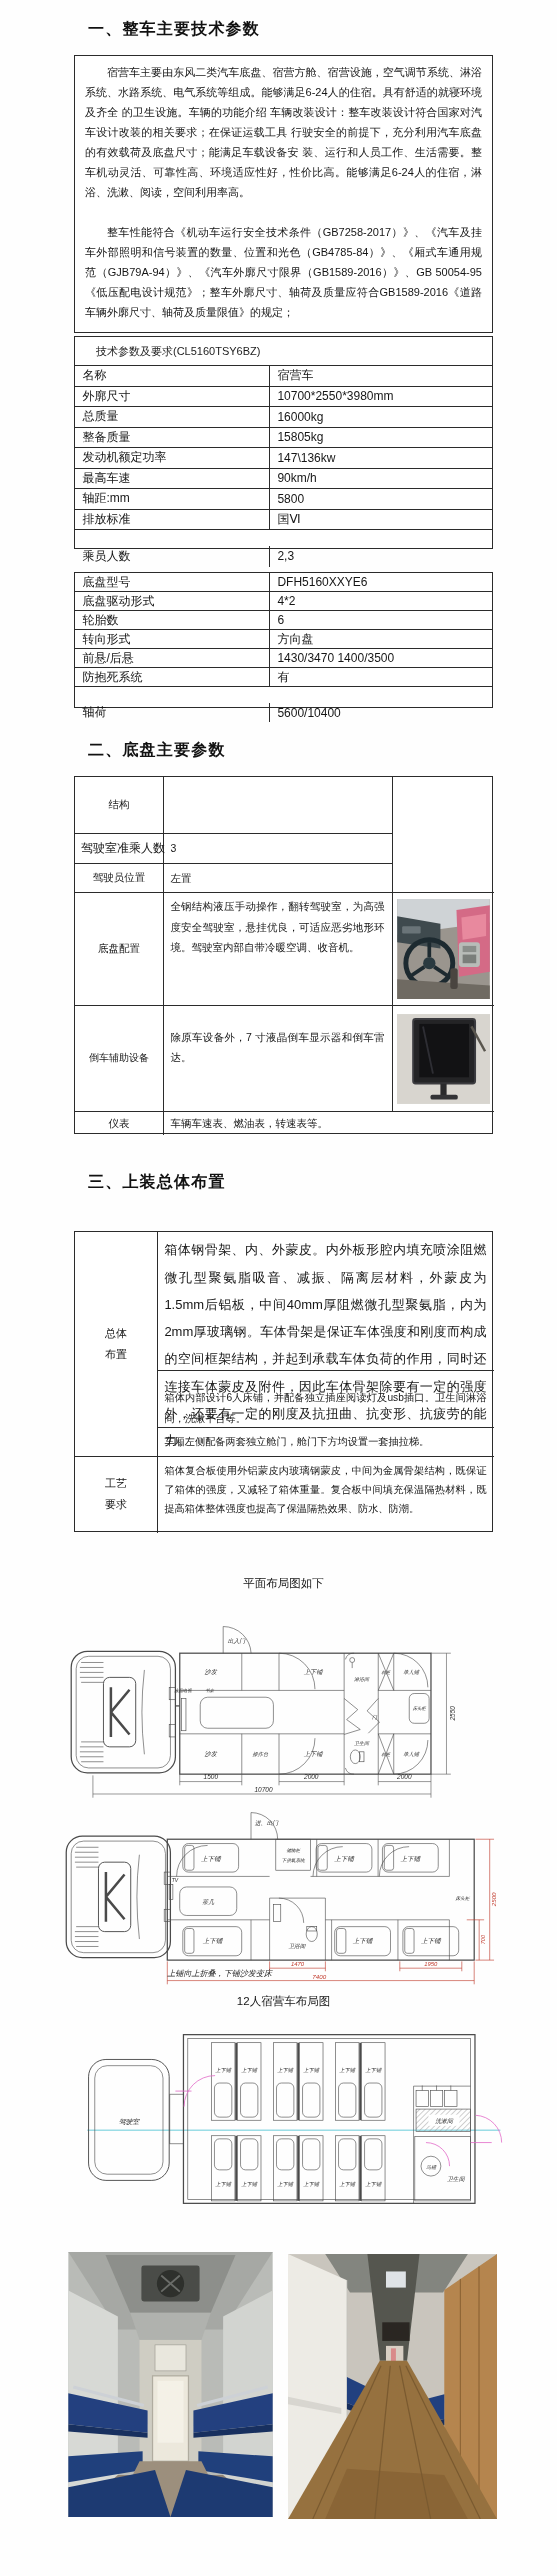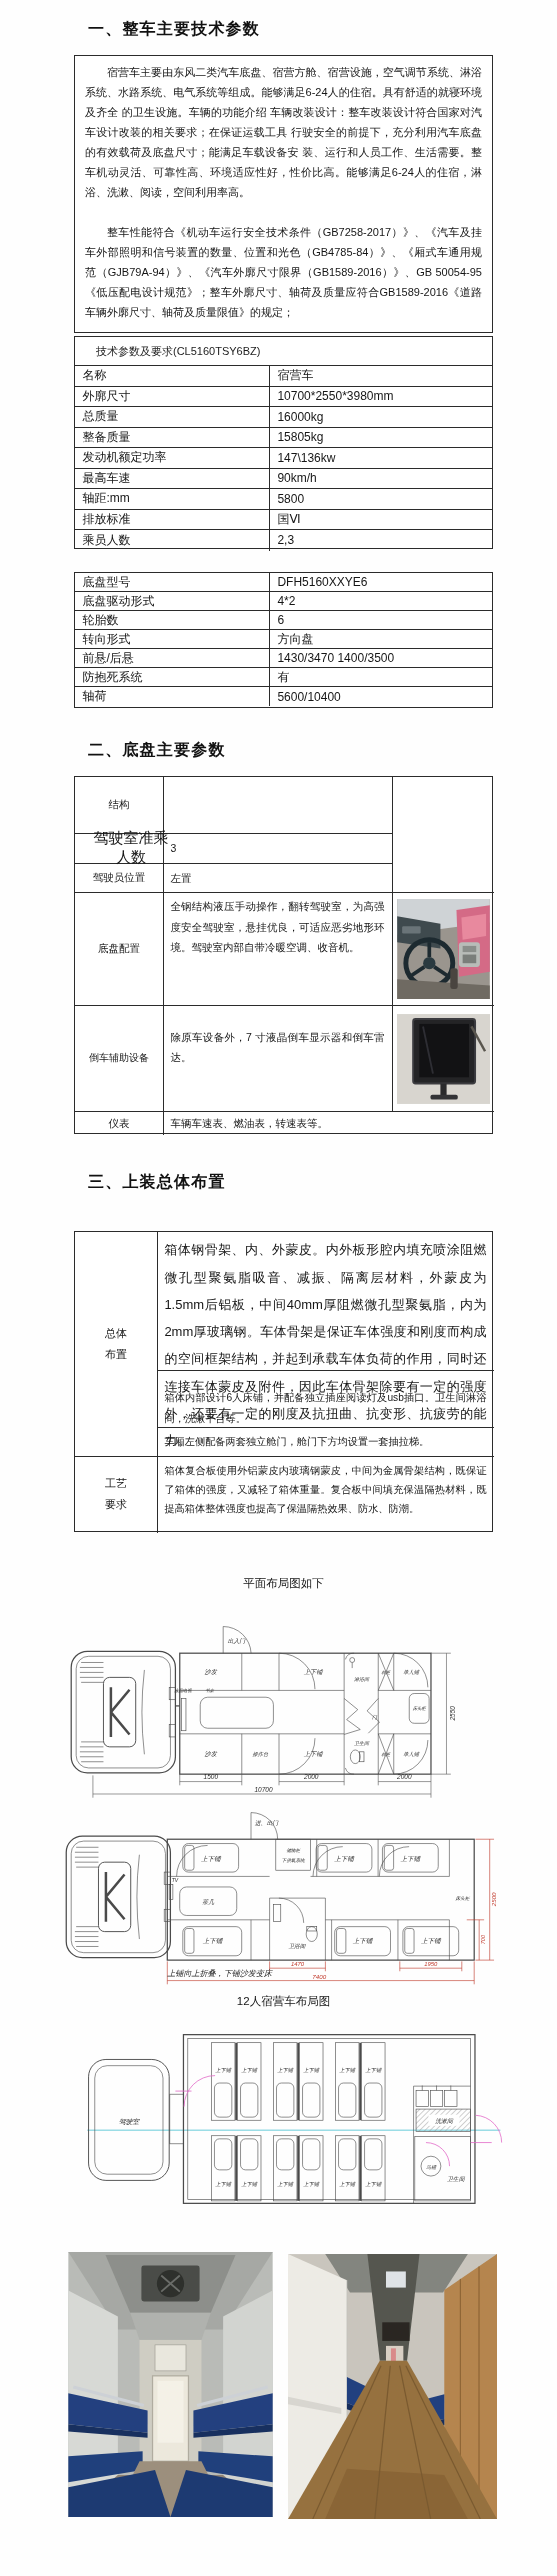--- a/index.html
+++ b/index.html
@@ -16,21 +16,21 @@
   .vline{position:absolute;width:0.6px;background:#2b2b2b;}
   .hline{position:absolute;height:0.6px;background:#2b2b2b;}
   .lcell{position:absolute;display:flex;align-items:center;justify-content:center;
          text-align:center;font-size:10.5px;color:#161616;}
   .ccell{position:absolute;font-size:10.5px;line-height:1.95;padding:4.3px 7.4px 0 7.4px;
          text-align:justify;color:#161616;box-sizing:border-box;}
   .ccell.mid{display:flex;align-items:center;padding-top:0;text-align:left;}
   .thead{display:flex;align-items:center;height:29px;border-bottom:0.6px solid #2b2b2b;
          padding-left:21px;font-size:11px;box-sizing:border-box;}
   .trow{display:flex;height:20.5px;border-bottom:0.6px solid #2b2b2b;box-sizing:border-box;}
-  .trow:last-child{border-bottom:none;}
+  .trow:last-child{border-bottom:none;margin-top:16px;}
   .t2 .trow{height:19px;text-align:center;}
   .tcell{display:flex;align-items:center;padding-left:7.4px;box-sizing:border-box;font-size:12px;color:#161616;}
   .tc0{width:195px;border-right:0.6px solid #2b2b2b;}
   .tc1{flex:1;}
   .caption{position:absolute;left:74px;width:419px;text-align:center;font-size:11.5px;color:#161616;}
   .wrapname{display:inline-block;width:27px;line-height:1.9;}
   svg text{font-family:"Liberation Sans","DejaVu Sans",sans-serif;}
   .dg{position:absolute;font-style:italic;}
   .photo{position:absolute;overflow:hidden;}
 </style>
@@ -154,21 +154,21 @@
   <div class="vline" style="left:88px;top:0;height:358px"></div>
   <div class="vline" style="left:317px;top:0;height:334px"></div>
   <div class="hline" style="top:56px;left:0;width:317px"></div>
   <div class="hline" style="top:86px;left:0;width:317px"></div>
   <div class="hline" style="top:115px;left:0;width:419px"></div>
   <div class="hline" style="top:228px;left:0;width:419px"></div>
   <div class="hline" style="top:334px;left:0;width:419px"></div>
 
   <div class="lcell" style="left:0;top:0;width:88px;height:56px">结构</div>
 
-  <div class="lcell" style="left:12px;top:56px;width:88px;height:30px;font-size:15px">驾驶室准乘人数</div>
+  <div class="lcell" style="left:4px;top:56px;width:88px;height:30px;font-size:12px">驾驶室准乘人数</div>
   <div class="ccell mid" style="left:88px;top:56px;width:229px;height:30px">3</div>
 
   <div class="lcell" style="left:0;top:86px;width:88px;height:30px">驾驶员位置</div>
   <div class="ccell mid" style="left:88px;top:86px;width:229px;height:30px">左置</div>
 
   <div class="lcell" style="left:0;top:115px;width:88px;height:113px">底盘配置</div>
   <div class="ccell" style="left:88px;top:115px;width:229px;height:113px">全钢结构液压手动操作，翻转驾驶室，为高强度安全驾驶室，悬挂优良，可适应恶劣地形环境。驾驶室内部自带冷暖空调、收音机。</div>
 
   <div class="abs" style="left:322px;top:122px">
     <svg width="93" height="100" viewBox="0 0 150 162">

